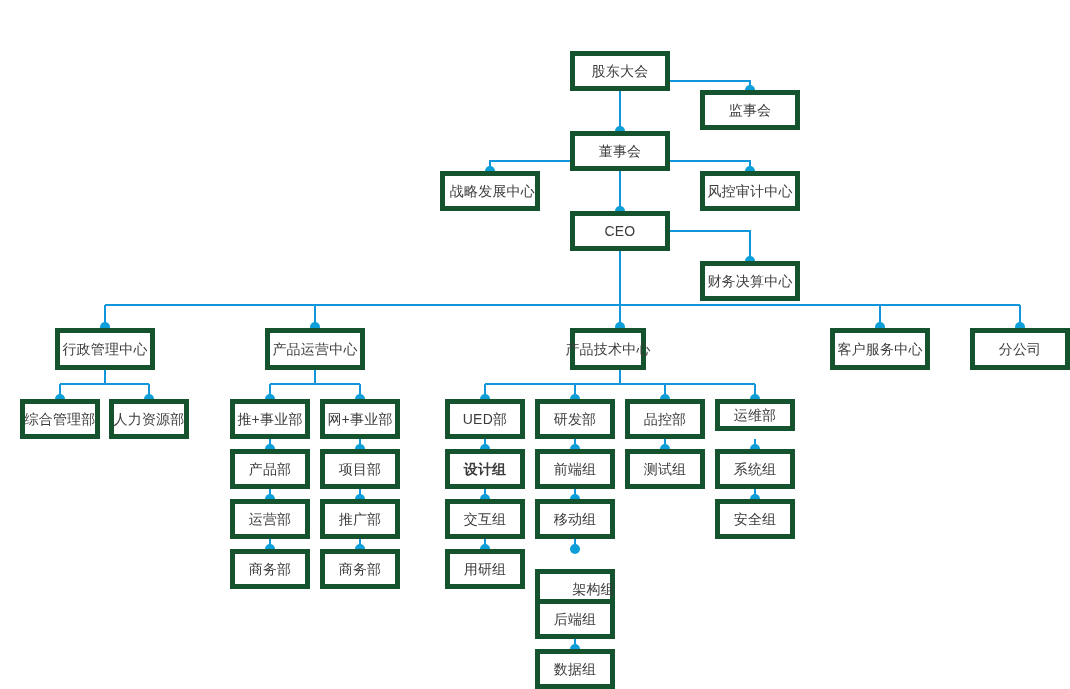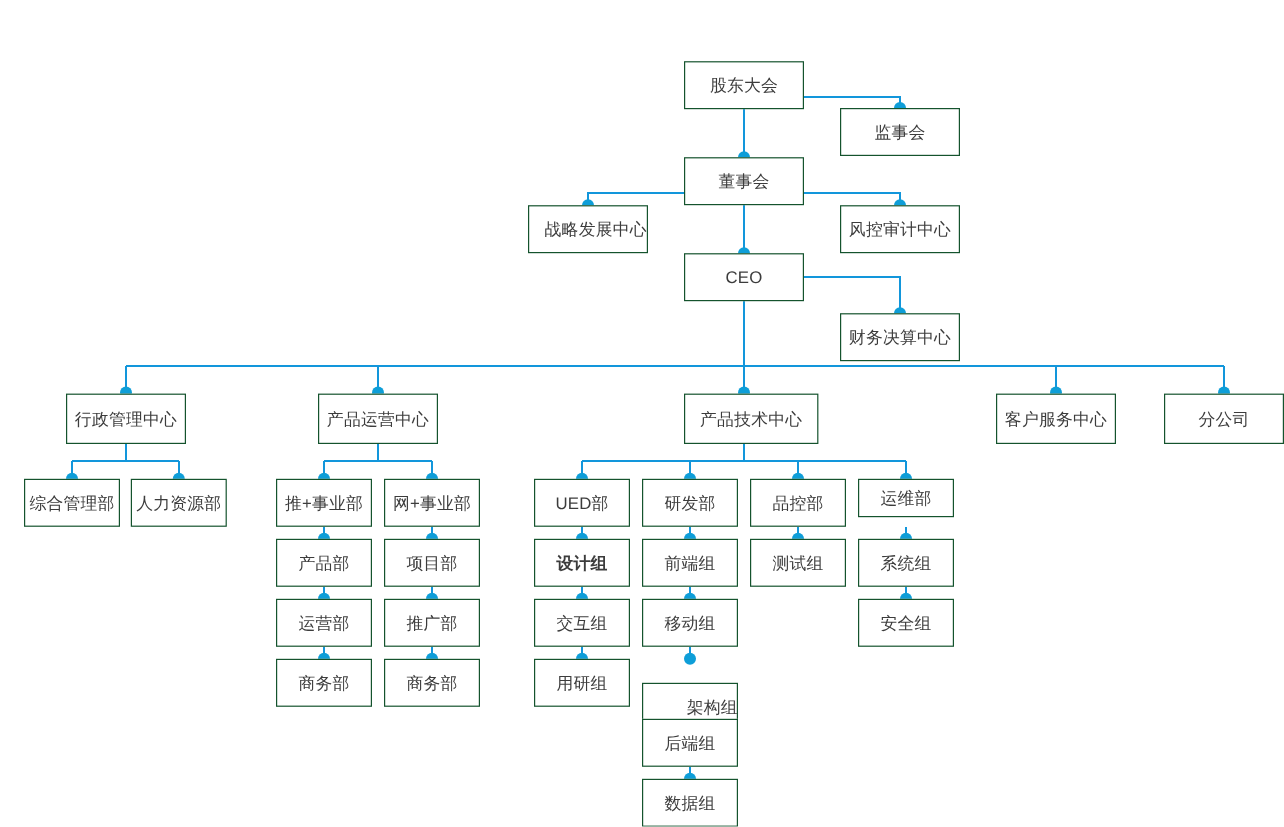--- a/index.html
+++ b/index.html
@@ -20,21 +20,21 @@
     position: absolute;
     left: 0;
     top: 0;
     width: 1070px;
     height: 689px;
     pointer-events: none;
   }
   .node {
     position: absolute;
     box-sizing: border-box;
-    border: 1px solid #14532d;
+    border: 5px solid #14532d;
     background: #ffffff;
     color: #3c3c3c;
     font-size: 14px;
     line-height: 1;
     display: flex;
     align-items: center;
     justify-content: center;
     text-align: center;
     white-space: nowrap;
     letter-spacing: 0.2px;
@@ -183,21 +183,21 @@
       </div>
       <div class="node" style="left: 700px; top: 261px; width: 100px; height: 40px;">
         <span class="node-label">财务决算中心</span>
       </div>
       <div class="node" style="left: 55px; top: 328px; width: 100px; height: 42px;">
         <span class="node-label">行政管理中心</span>
       </div>
       <div class="node" style="left: 265px; top: 328px; width: 100px; height: 42px;">
         <span class="node-label">产品运营中心</span>
       </div>
-      <div class="node" style="left: 570px; top: 328px; width: 112px; height: 42px;">
+      <div class="node" style="left: 570px; top: 328px; width: 76px; height: 42px;">
         <span class="node-label">产品技术中心</span>
       </div>
       <div class="node" style="left: 830px; top: 328px; width: 100px; height: 42px; align-items: center;">
         <span class="node-label">客户服务中心</span>
       </div>
       <div class="node" style="left: 970px; top: 328px; width: 100px; height: 42px;">
         <span class="node-label">分公司</span>
       </div>
       <div class="node" style="left: 20px; top: 399px; width: 80px; height: 40px;">
         <span class="node-label">综合管理部</span>

